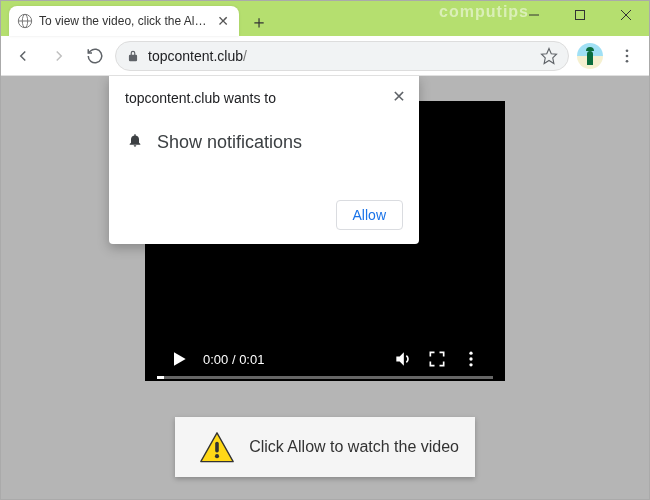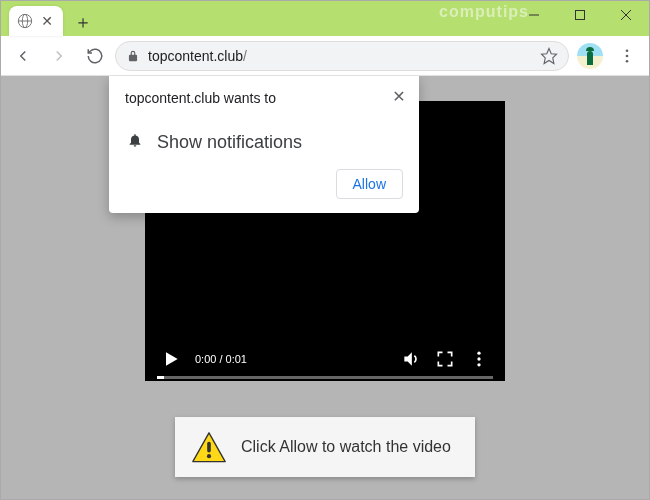--- a/index.html
+++ b/index.html
@@ -35,52 +35,53 @@
   .star { width: 18px; height: 18px; color: #5f6368; cursor: pointer; }
 
   .avatar { width: 26px; height: 26px; border-radius: 50%; background: linear-gradient(#a0e0f5 50%, #f5f0d0 50%); position: relative; overflow: hidden; display: flex; align-items: flex-end; justify-content: center; margin: 0 4px; cursor: pointer; }
   .avatar::before { content:""; width: 6px; height: 14px; background:#0a6d3d; border-radius: 3px 3px 0 0; position: relative; bottom: 4px; }
   .avatar::after { content:""; position:absolute; top:4px; left:50%; transform:translateX(-50%); width:8px; height:4px; background:#0a6d3d; border-radius:4px 4px 0 0; }
 
   
   .page { background: #b5b5b5; height: calc(500px - 35px - 40px - 2px); position: relative; overflow: hidden; }
 
   .video { position: absolute; left: 50%; top: 25px; transform: translateX(-50%); width: 360px; height: 280px; background: #000; display: flex; flex-direction: column; justify-content: flex-end; }
-  .vcontrols { height: 44px; display: flex; align-items: center; padding: 0 16px; gap: 14px; color: #fff; font-size: 11px; position: relative; }
+  .vcontrols { height: 44px; display: flex; align-items: center; padding: 0 24px; gap: 14px; color: #fff; font-size: 13px; position: relative; }
   .vbtn { width: 20px; height: 20px; color: #fff; display:flex; align-items:center; justify-content:center; cursor:pointer; }
   .vtime { color: #fff; margin-right: auto; }
   .vprogress { position: absolute; left: 12px; right: 12px; bottom: 2px; height: 3px; background: rgba(255,255,255,0.4); }
   .vprogress::before { content:""; position:absolute; left:0; top:0; width:2%; height:100%; background:#fff; }
 
   
   .perm { position: absolute; left: 108px; top: 0; width: 310px; background: #fff; border-radius: 0 0 4px 4px; box-shadow: 0 4px 12px rgba(0,0,0,0.25); padding: 14px 16px 14px 16px; z-index: 10; }
   .perm-title { font-size: 14px; color: #202124; margin-bottom: 24px; }
   .perm-row { display: flex; align-items: center; gap: 14px; font-size: 18px; color: #3c4043; padding: 2px 0 16px 2px; }
   .perm-close { position: absolute; right: 8px; top: 8px; width: 24px; height: 24px; display:flex; align-items:center; justify-content:center; color:#5f6368; cursor:pointer; font-size:16px; }
   .perm-btns { display: flex; gap: 10px; justify-content: flex-end; }
-  .perm-btn { border: 1px solid #dadce0; padding: 6px 16px; border-radius: 4px; font-size: 14px; color: #1a73e8; background:#fff; cursor:pointer; }
+  .perm-btn { border: 1px solid #dadce0; padding: 6px 16px; border-radius: 4px; font-size: 14px; color: #1a73e8; background:#fff; cursor:pointer;margin-top:31px; }
 
   
-  .alertbox { position:absolute; bottom: 22px; left:50%; transform:translateX(-50%); width: 300px; background:#f5f5f5; box-shadow: 0 2px 5px rgba(0,0,0,0.25); display:flex; align-items:center; gap:14px; padding: 14px 16px; }
+  .alertbox { position:absolute; bottom: 22px; left:50%; transform:translateX(-50%); width: 300px; background:#f5f5f5; box-shadow: 0 2px 5px rgba(0,0,0,0.25); display:flex; align-items:center; gap:14px; padding: 14px 16px; justify-content: flex-end; }
   .warn { width: 36px; height: 32px; }
   .alertbox .msg { font-size: 16px; color:#333; line-height: 1.2; }
 </style>
 </head>
 <body>
 
 <div class="titlebar">
   <div class="tabregion">
     <div class="tab">
       <span class="favicon">
         <svg viewBox="0 0 24 24">
             <circle cx="12" cy="12" r="10" fill="none" stroke="#777" stroke-width="1.5"></circle>
             <ellipse cx="12" cy="12" rx="4" ry="10" fill="none" stroke="#777" stroke-width="1.5"></ellipse>
             <line x1="2" y1="12" x2="22" y2="12" stroke="#777" stroke-width="1.5"></line>
           </svg>
       </span>
+      <span class="tab-title">To view the video, click the Allow</span>
       <span class="tab-close">✕</span>
     </div>
     <div class="newtab">＋</div>
   </div>
   <div class="watermark">computips</div>
   <div class="winbtns">
     <div class="winbtn">
         <svg viewBox="0 0 12 12">
           <line x1="1" y1="6" x2="11" y2="6" stroke="currentColor" stroke-width="1"></line>
         </svg>

